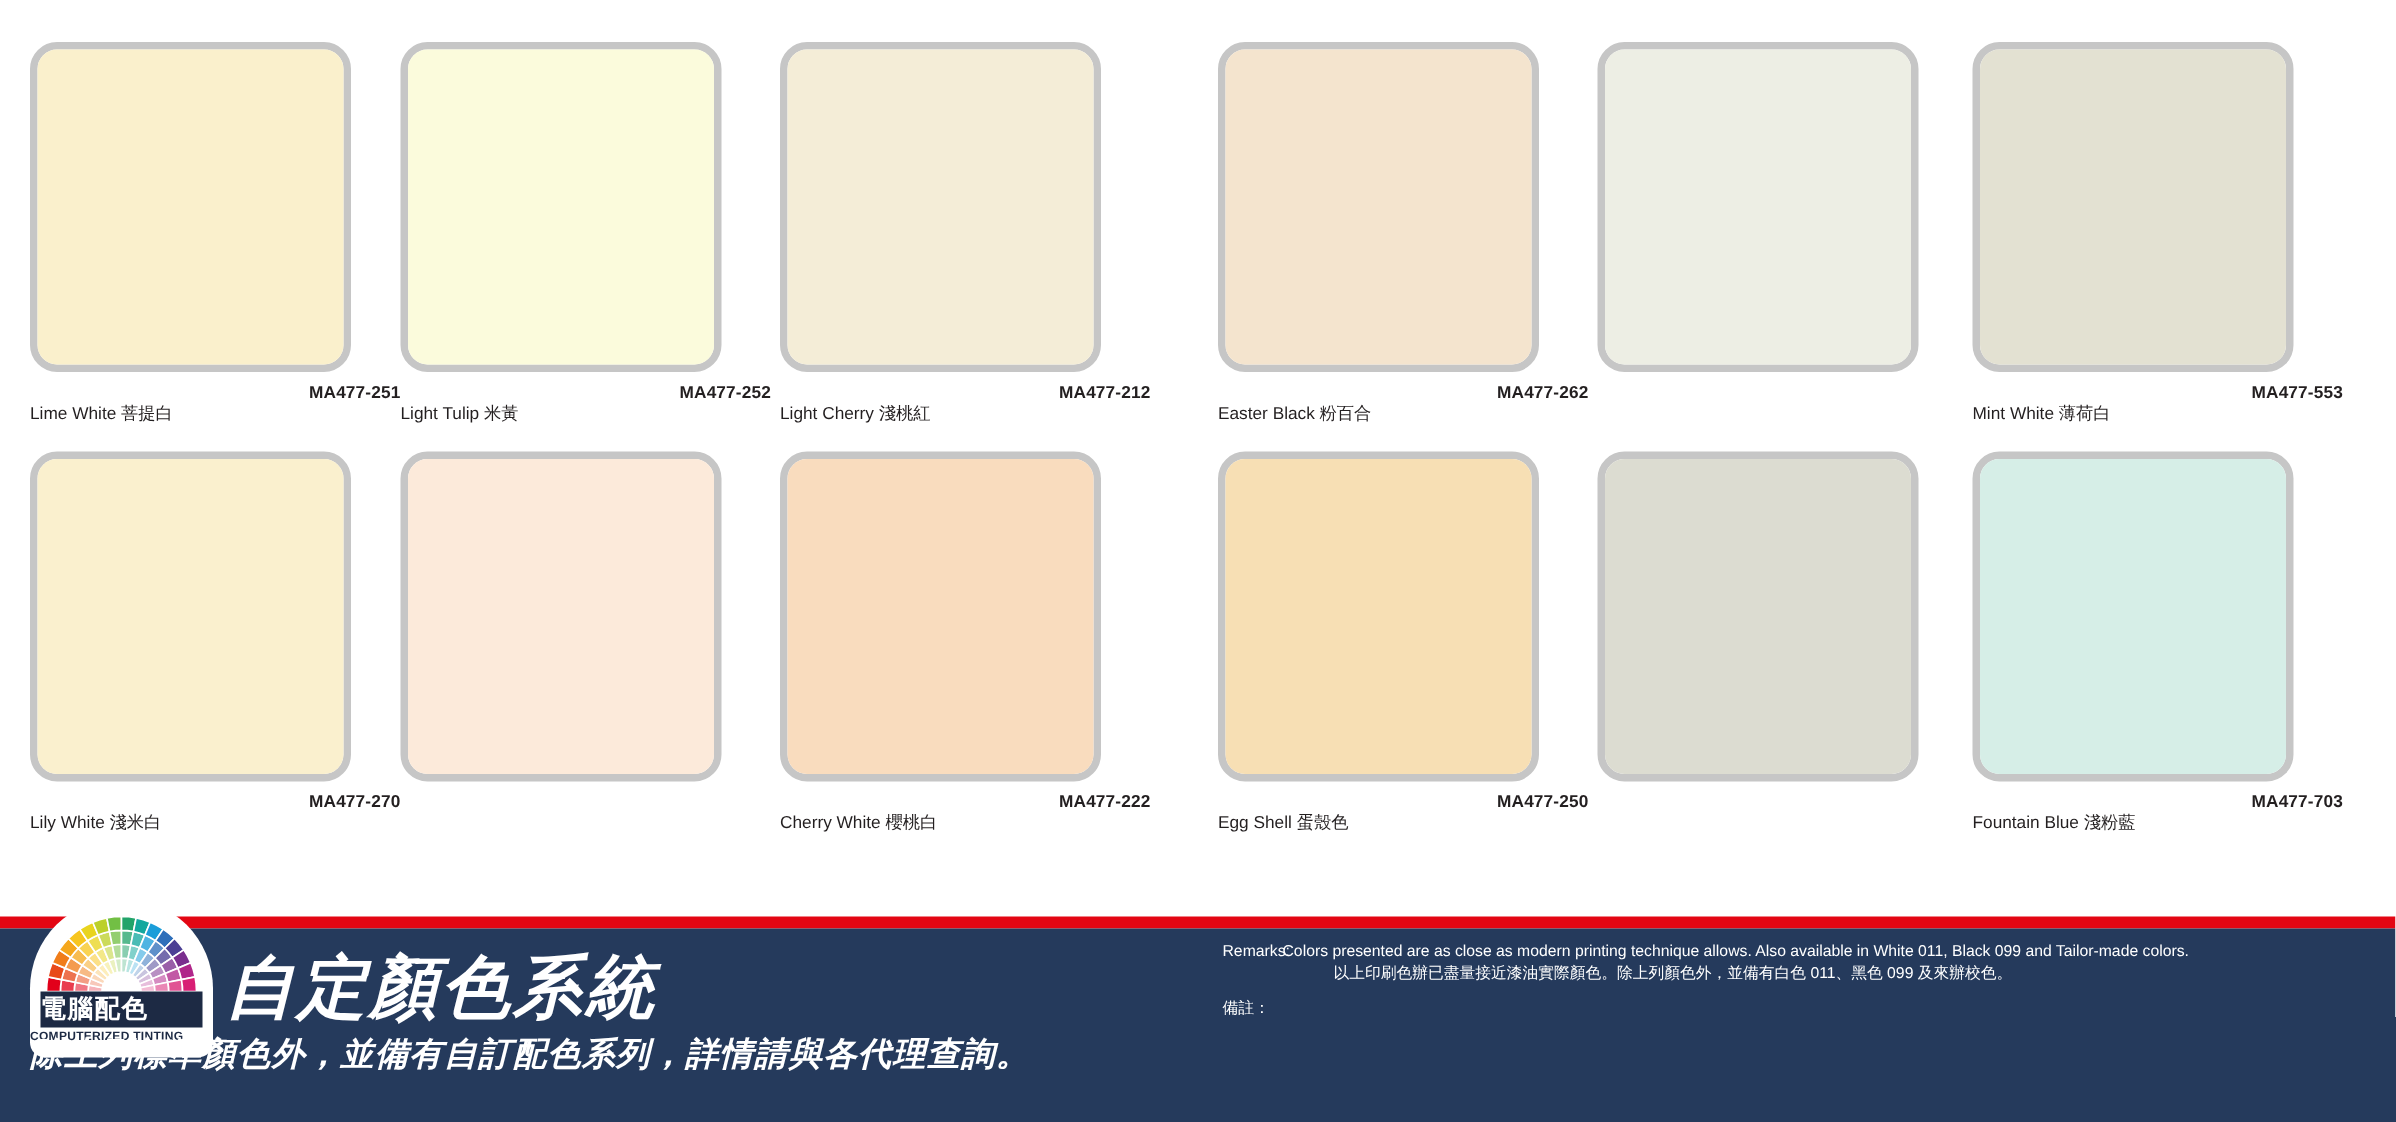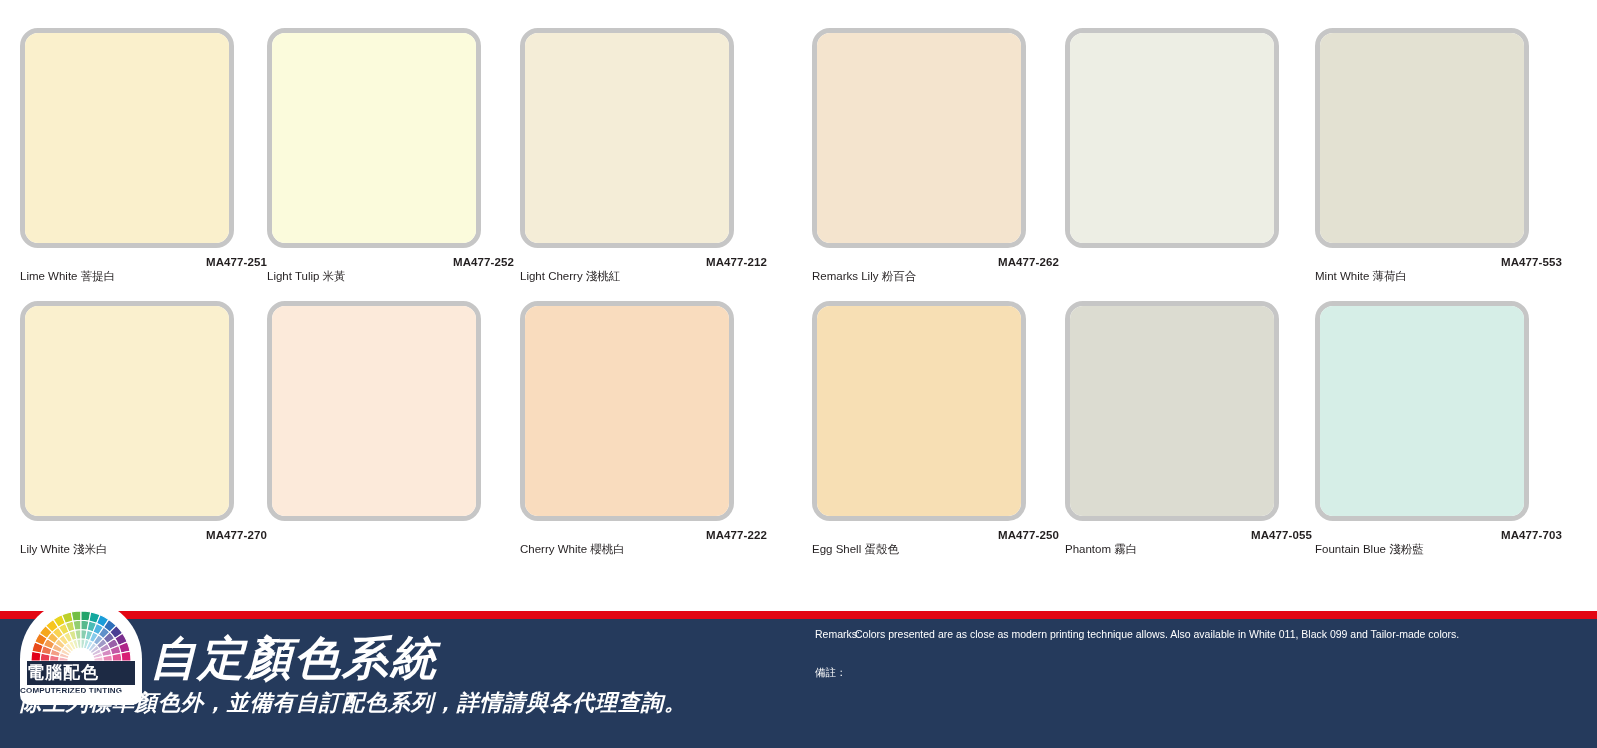--- a/index.html
+++ b/index.html
@@ -215,21 +215,21 @@
           <div class="code">MA477-212</div>
           <div class="name">Light Cherry 淺桃紅</div>
         </div>
       </div>
       <div class="cell" style="left:812px;">
         <div class="swatch" style="border-color: rgb(198, 198, 198);">
           <div class="swatch-inner" style="background: rgb(244, 228, 206);"></div>
         </div>
         <div class="labels">
           <div class="code">MA477-262</div>
-          <div class="name">Remarks Lily 粉百合</div>
+          <div class="name">Easter Black 粉百合</div>
         </div>
       </div>
       <div class="cell" style="left:1065px;">
         <div class="swatch" style="border-color: rgb(198, 198, 198);">
           <div class="swatch-inner" style="background: rgb(237, 238, 228);"></div>
         </div>
       </div>
       <div class="cell" style="left:1315px;">
         <div class="swatch" style="border-color: rgb(198, 198, 198);">
           <div class="swatch-inner" style="background: rgb(227, 225, 210);"></div>
@@ -270,24 +270,20 @@
           <div class="swatch-inner" style="background: rgb(247, 223, 180);"></div>
         </div>
         <div class="labels">
           <div class="code">MA477-250</div>
           <div class="name">Egg Shell 蛋殼色</div>
         </div>
       </div>
       <div class="cell" style="left:1065px;">
         <div class="swatch" style="border-color: rgb(198, 198, 198);">
           <div class="swatch-inner" style="background: rgb(220, 220, 209);"></div>
-        </div>
-        <div class="labels">
-          <div class="code">MA477-055</div>
-          <div class="name">Phantom 霧白</div>
         </div>
       </div>
       <div class="cell" style="left:1315px;">
         <div class="swatch" style="border-color: rgb(198, 198, 198);">
           <div class="swatch-inner" style="background: rgb(214, 238, 231);"></div>
         </div>
         <div class="labels">
           <div class="code">MA477-703</div>
           <div class="name">Fountain Blue 淺粉藍</div>
         </div>
@@ -378,17 +374,18 @@
     <div class="brand-title">自定顏色系統</div>
     <div class="brand-sub">除上列標準顏色外，並備有自訂配色系列，詳情請與各代理查詢。</div>
 
     <div class="remarks">
       <div class="remark-line">
         <span class="remark-label">Remarks:</span>
         <span>Colors presented are as close as modern printing technique allows. Also available in White 011, Black 099 and Tailor-made colors.</span>
       </div>
       <div class="remark-line">
         <span class="remark-label-cn">備註：</span>
+        <span class="remark-text-cn">以上印刷色辦已盡量接近漆油實際顏色。除上列顏色外，並備有白色 011、黑色 099 及來辦校色。</span>
       </div>
     </div>
   </div>
 
 </div>
 
 </body></html>

